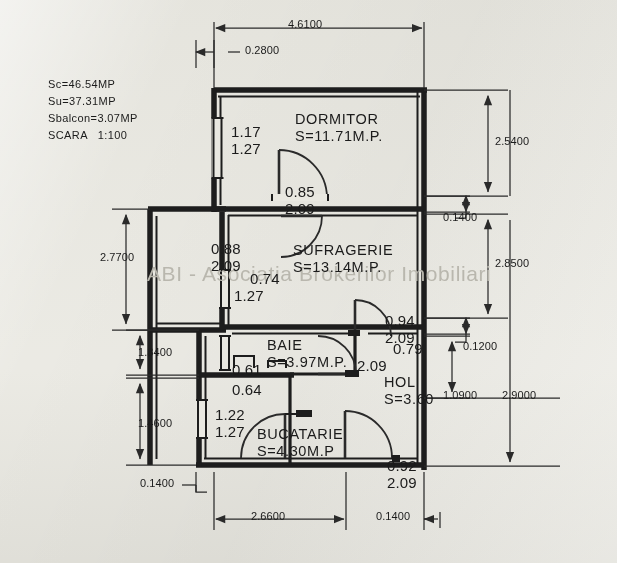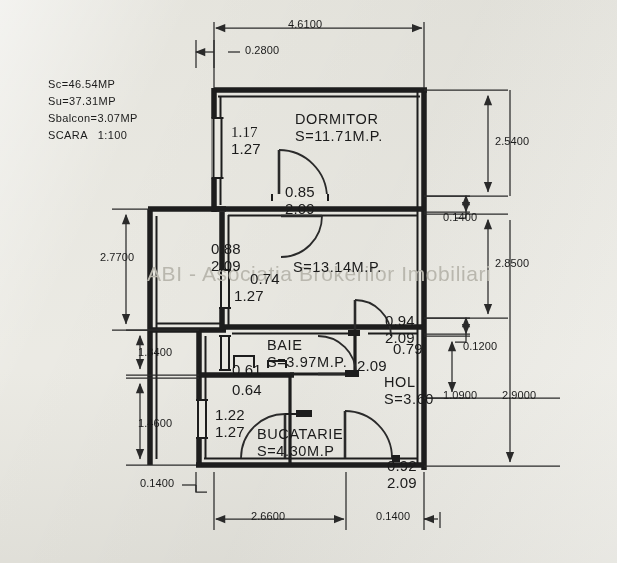--- a/index.html
+++ b/index.html
@@ -208,32 +208,33 @@
   <div class="wm">ABI - Asociatia Brokerilor Imobiliari</div>
 
   <div class="txt hdr" style="left:48px;top:79px;">Sc=46.54MP</div>
   <div class="txt hdr" style="left:48px;top:96px;">Su=37.31MP</div>
   <div class="txt hdr" style="left:48px;top:113px;">Sbalcon=3.07MP</div>
   <div class="txt hdr" style="left:48px;top:130px;">SCARA   1:100</div>
 
   <div class="txt room" style="left:295px;top:112px;">DORMITOR</div>
   <div class="txt room" style="left:295px;top:129px;">S=11.71M.P.</div>
 
+  <div class="txt room" style="left:293px;top:243px;">SUFRAGERIE</div>
   <div class="txt room" style="left:293px;top:260px;">S=13.14M.P.</div>
 
   <div class="txt room" style="left:267px;top:338px;">BAIE</div>
   <div class="txt room" style="left:267px;top:355px;">S=3.97M.P.</div>
 
   <div class="txt room" style="left:384px;top:375px;">HOL</div>
   <div class="txt room" style="left:384px;top:392px;">S=3.60</div>
 
   <div class="txt room" style="left:257px;top:427px;">BUCATARIE</div>
   <div class="txt room" style="left:257px;top:444px;">S=4.30M.P</div>
 
-  <div class="txt dim2" style="left:231px;top:124px;font-family:Liberation Serif, serif;">1.17</div>
+  <div class="txt dim2" style="left:231px;top:124px;">1.17</div>
   <div class="txt dim2" style="left:231px;top:141px;">1.27</div>
 
   <div class="txt dim2" style="left:285px;top:184px;">0.85</div>
   <div class="txt dim2" style="left:285px;top:201px;">2.09</div>
 
   <div class="txt dim2" style="left:211px;top:241px;">0.88</div>
   <div class="txt dim2" style="left:211px;top:258px;">2.09</div>
 
   <div class="txt dim2" style="left:234px;top:271px;margin-left:16px;">0.74</div>
   <div class="txt dim2" style="left:234px;top:288px;">1.27</div>

